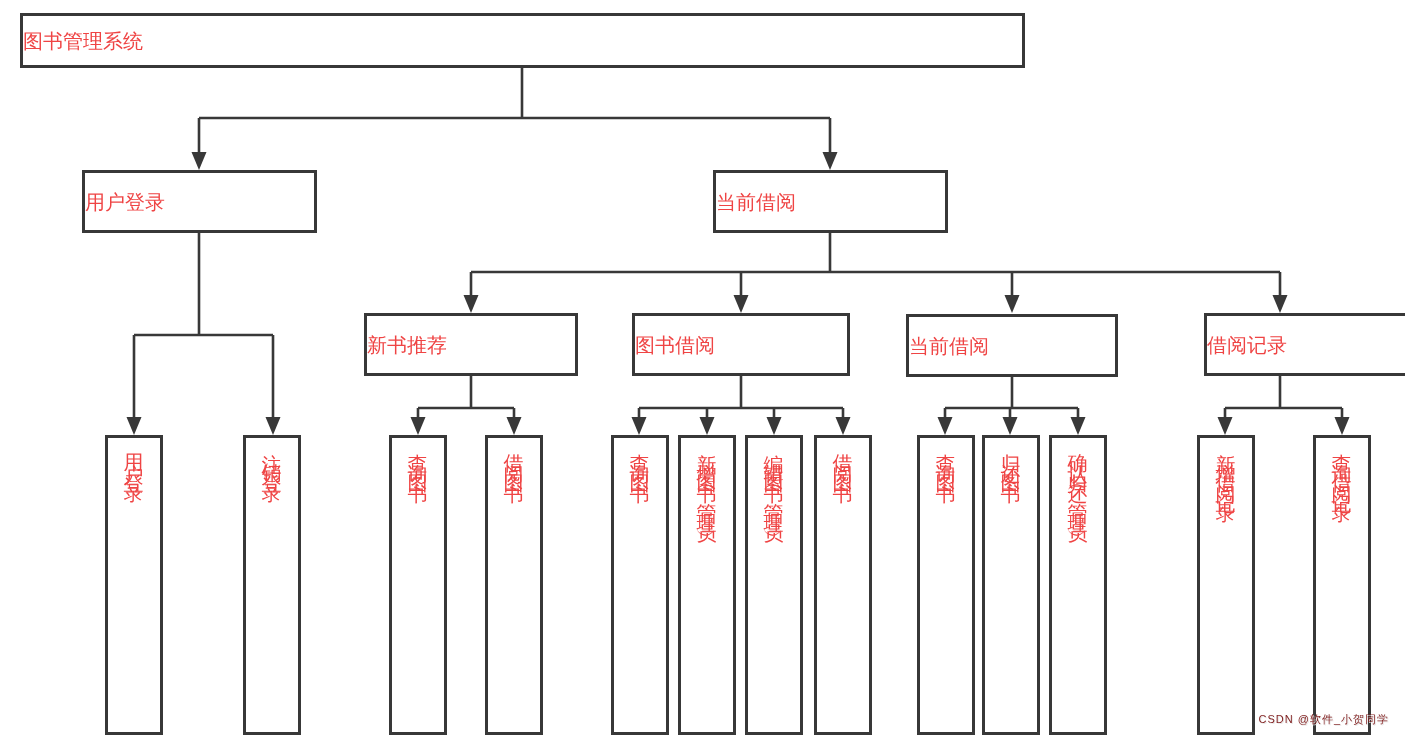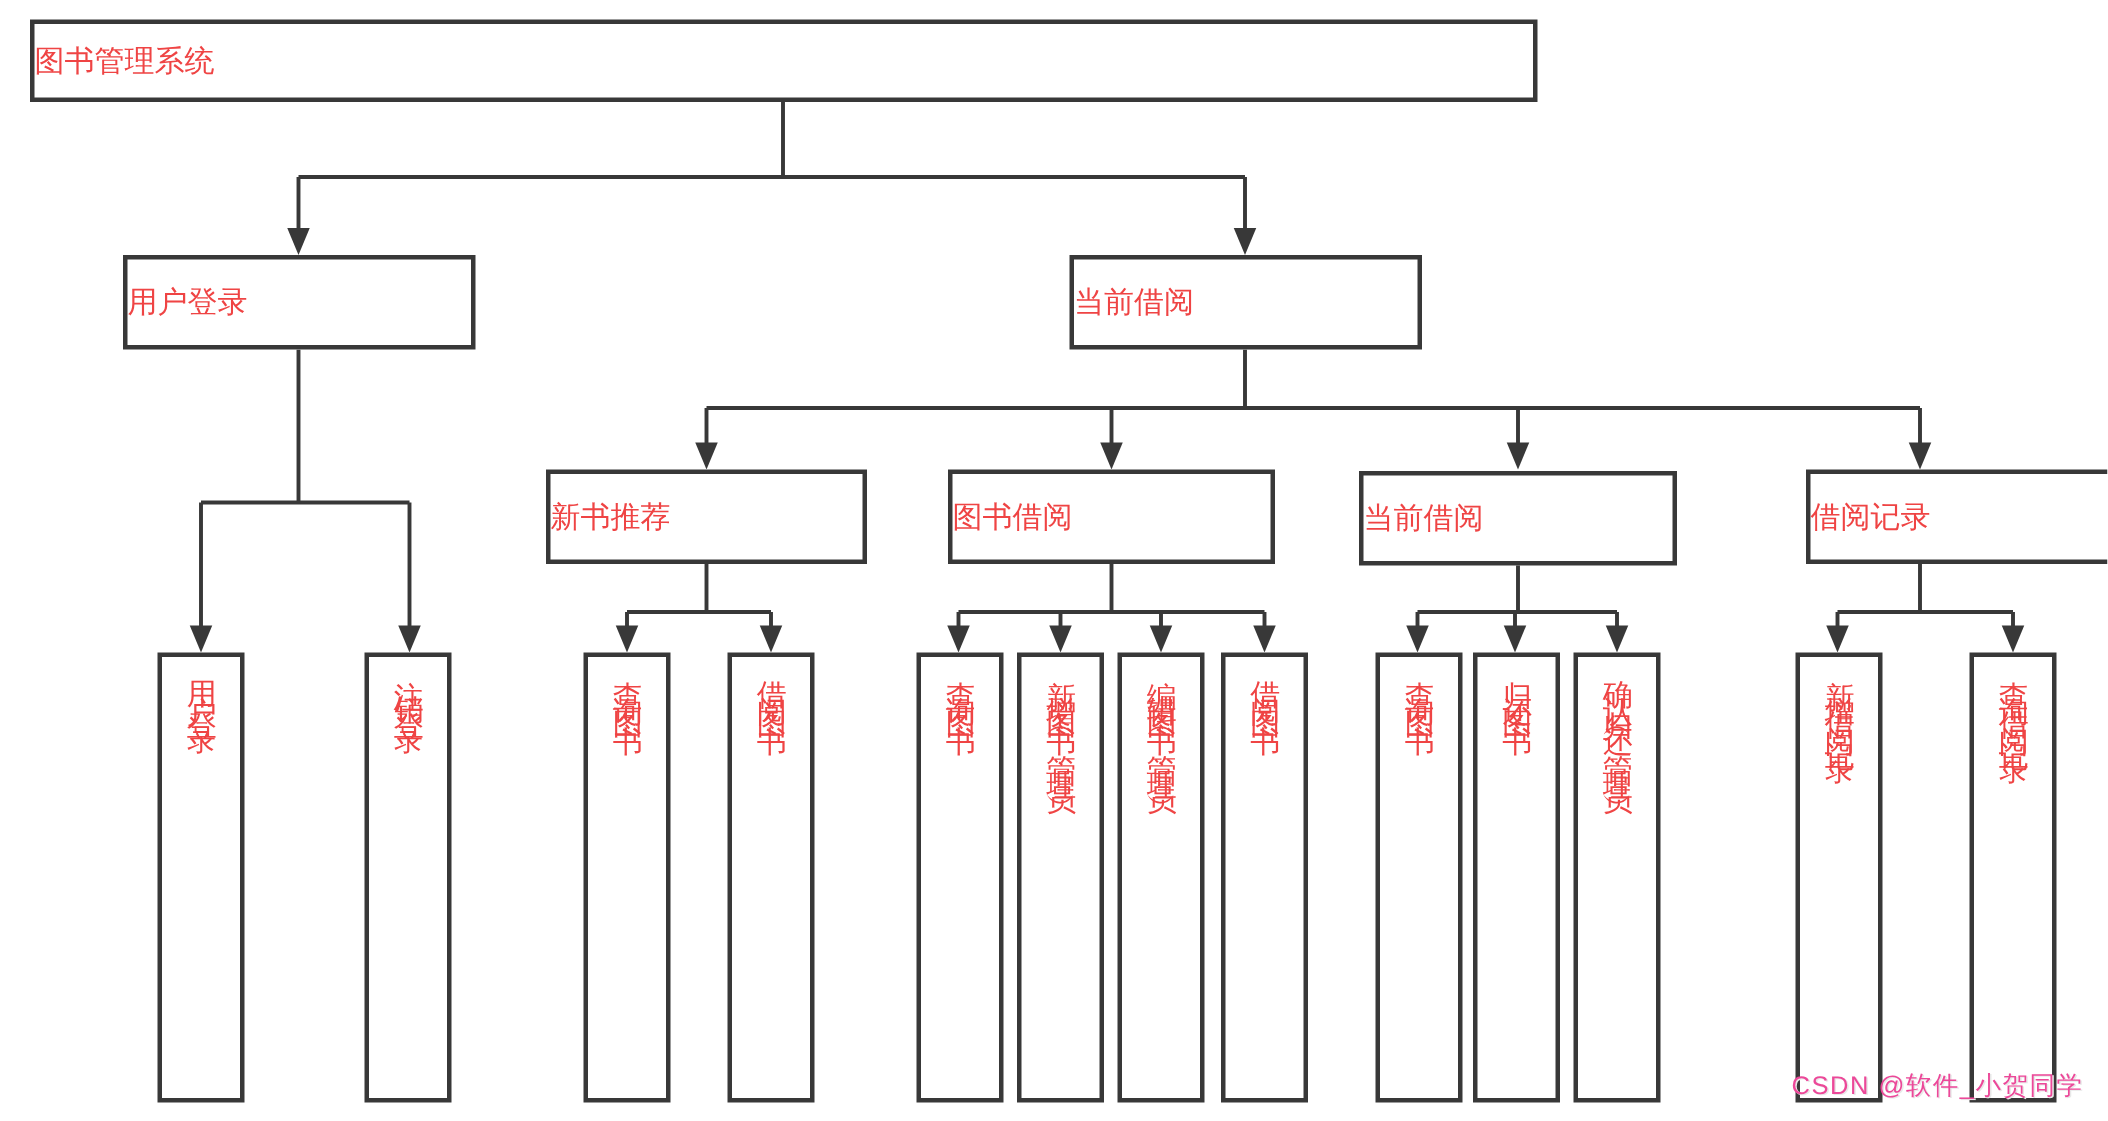--- a/index.html
+++ b/index.html
@@ -14,21 +14,21 @@
     border:3px solid #383838; background:#ffffff;
     display:flex; align-items:center; justify-content:flex-start;
     color:#ef4444; font-size:20px; line-height:1;
   }
   .v {
     writing-mode:vertical-rl; text-orientation:mixed;
     letter-spacing:10px;
   }
   .watermark {
     position:absolute; right:16px; top:712px;
-    color:#ec4899; font-size:17px; letter-spacing:1px;
+    color:#7f1d1d; font-size:11px; letter-spacing:1px;
     text-shadow: 1px 1px 0 #e8e8e8;
     white-space:nowrap;
   }
 </style>
 </head>
 <body>
 
 <div class="canvas">
 
   <svg class="wires" viewBox="0 0 1405 747">

